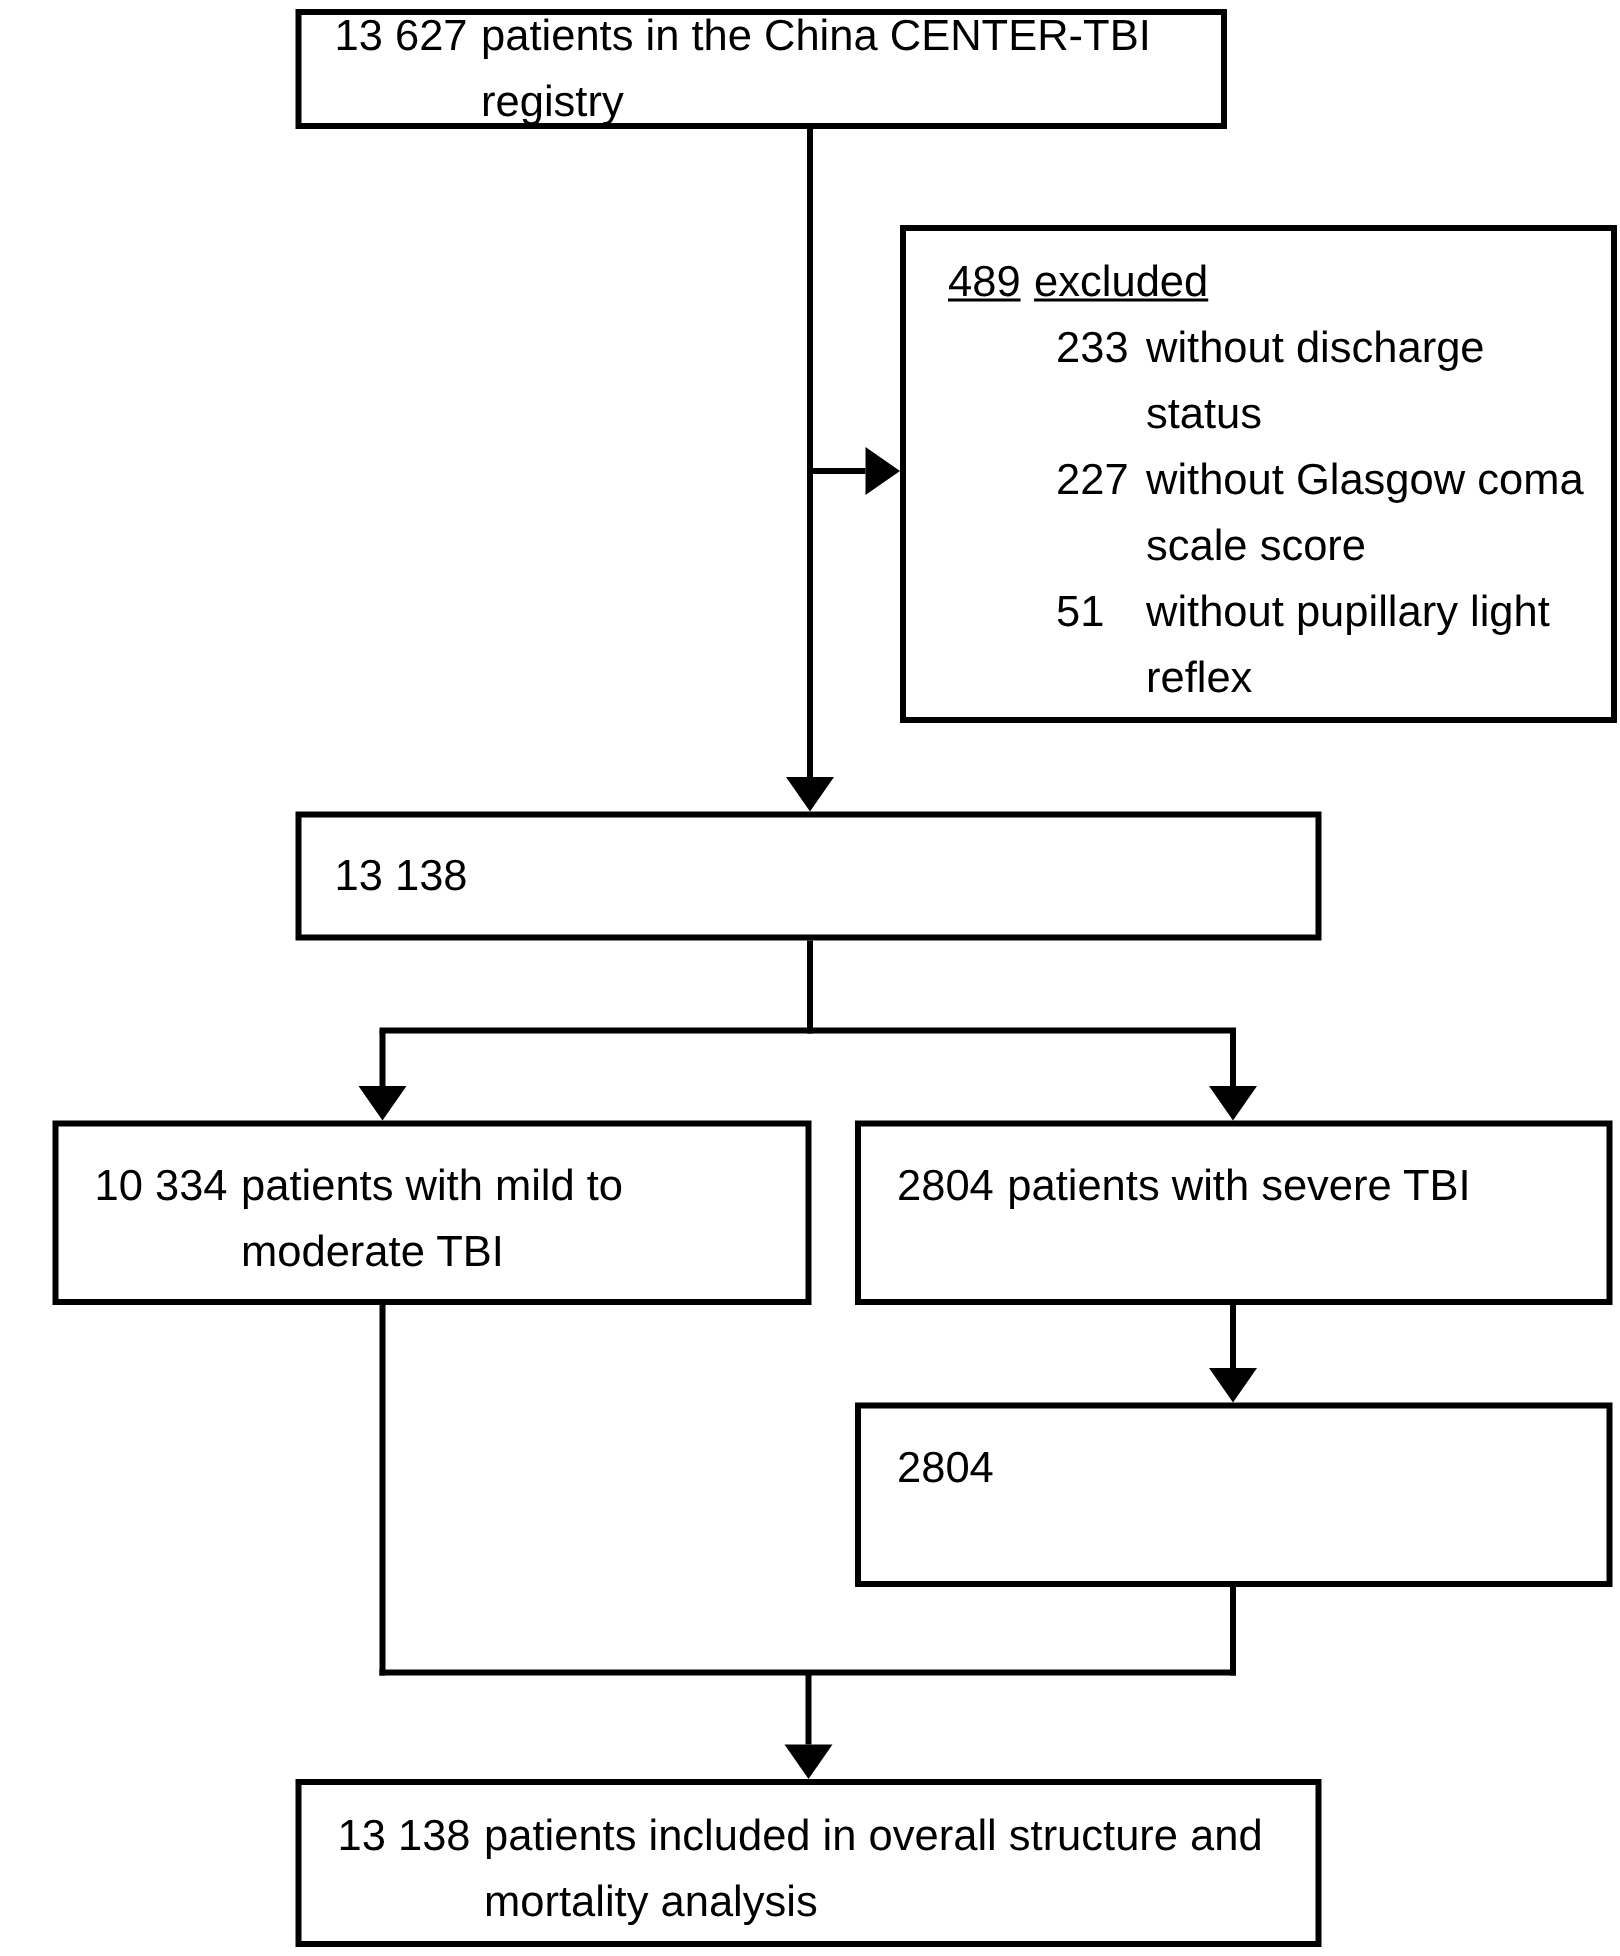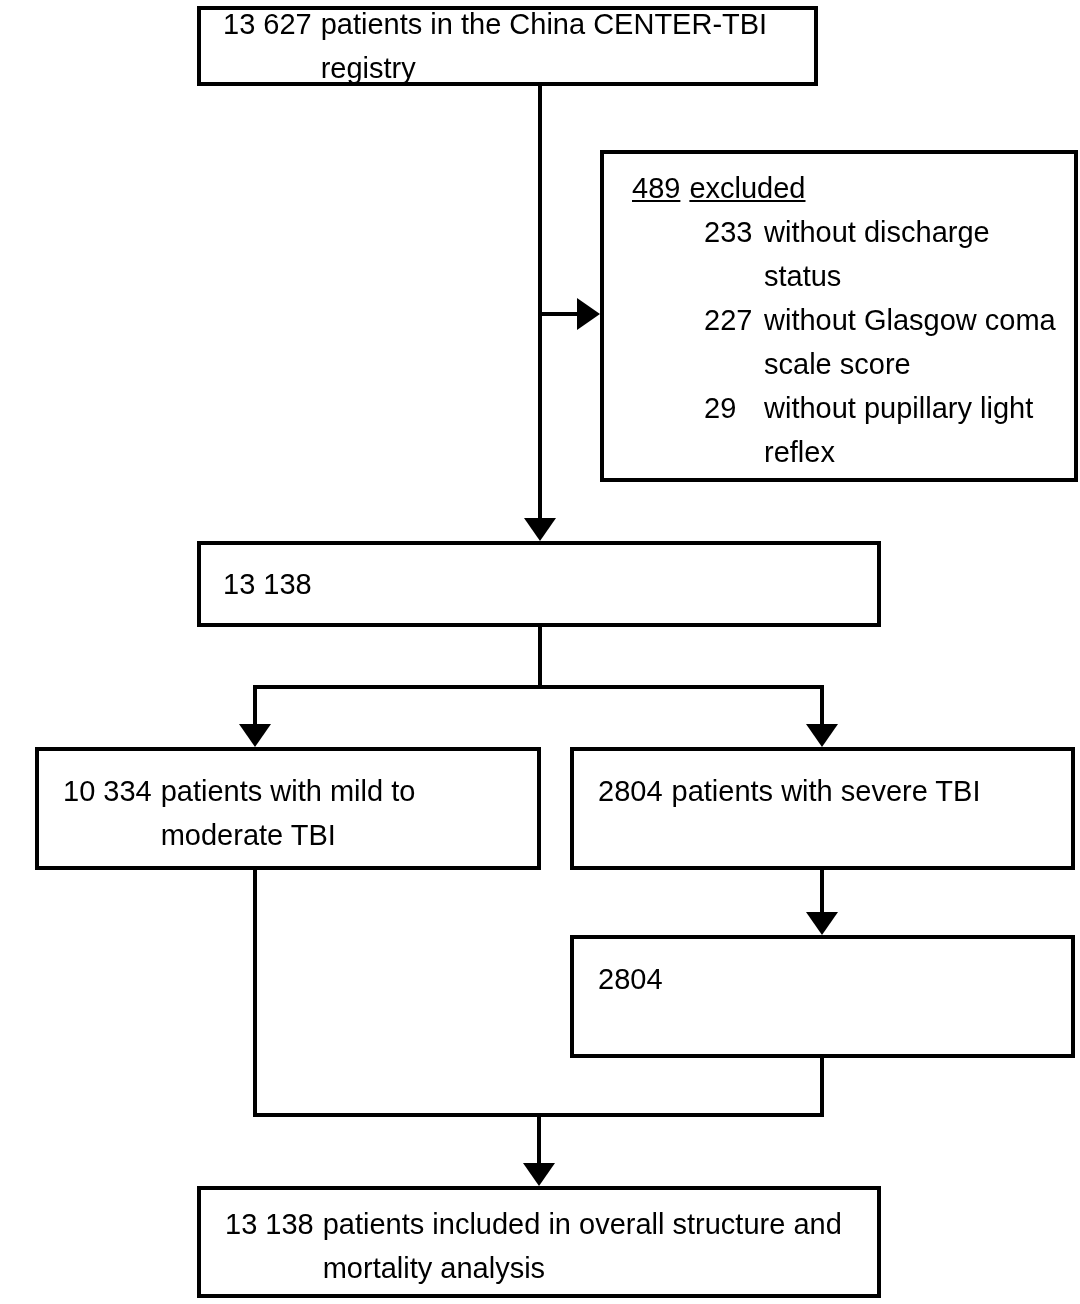--- a/index.html
+++ b/index.html
@@ -77,21 +77,21 @@
     </div>
     <div class="excl-row">
       <span class="num">233</span>
       <span class="txt">without discharge status</span>
     </div>
     <div class="excl-row">
       <span class="num">227</span>
       <span class="txt">without Glasgow coma scale score</span>
     </div>
     <div class="excl-row">
-      <span class="num">29</span>
+      <span class="num">51</span>
       <span class="txt">without pupillary light reflex</span>
     </div>
   </div>
 
   <div class="box box-center" style="left:197px;top:541px;width:684px;height:86px;padding:0 6px 0 22px;">
     <div class="label">
       <span class="num">13 138</span>
     </div>
   </div>
 

